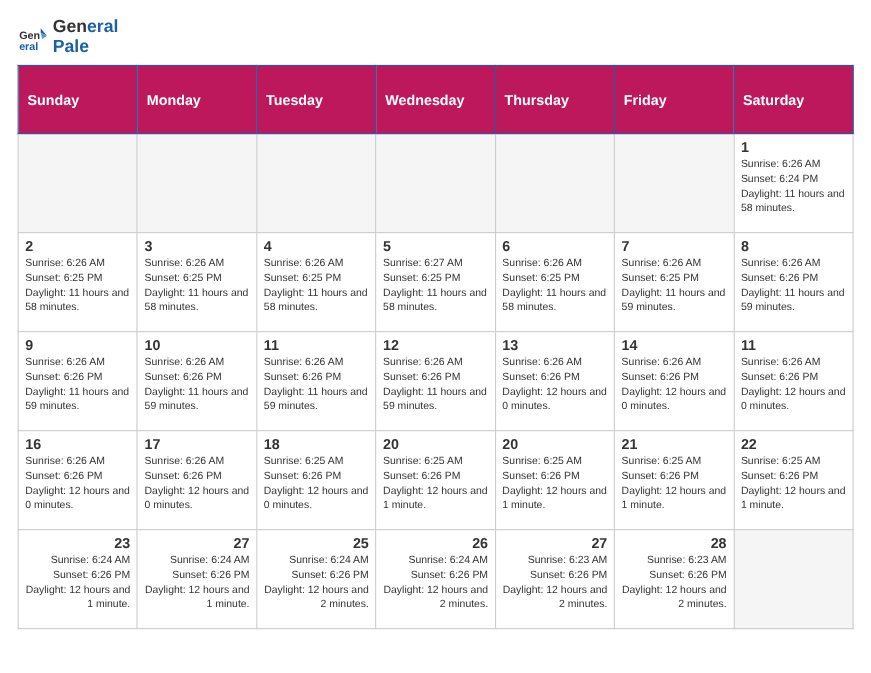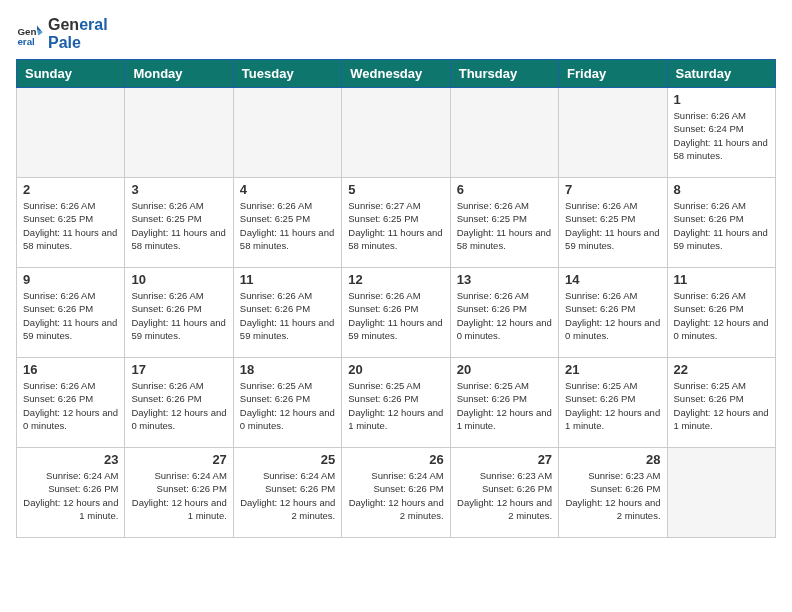--- a/index.html
+++ b/index.html
@@ -6,22 +6,23 @@
     body {
       font-family: Arial, sans-serif;
       background: #fff;
       width: 792px;
       min-height: 612px;
       padding: 16px;
     }
     .header-row {
       display: flex;
       justify-content: space-between;
-      align-items: center;
+      align-items: flex-start;
       margin-bottom: 8px;
+      flex-direction: column;
     }
     .logo {
       display: flex;
       align-items: center;
       gap: 4px;
     }
     .logo-text {
       font-size: 16px;
       font-weight: bold;
       color: #333;
@@ -45,25 +46,25 @@
     .subtitle {
       font-size: 16px;
       color: #333;
       margin-top: 2px;
     }
     .calendar {
       width: 100%;
       border-collapse: collapse;
     }
     .calendar th {
-      background: #0f766e;
+      background: #be185d;
       color: #fff;
       font-size: 13px;
       font-weight: bold;
-      padding: 6px 8px;
+      padding: 23px 8px;
       text-align: left;
       border: 1px solid #1a5fa8;
     }
     .calendar td {
       border: 1px solid #ccc;
       vertical-align: top;
       padding: 4px 6px;
       width: 108px;
       min-height: 80px;
       height: 90px;

